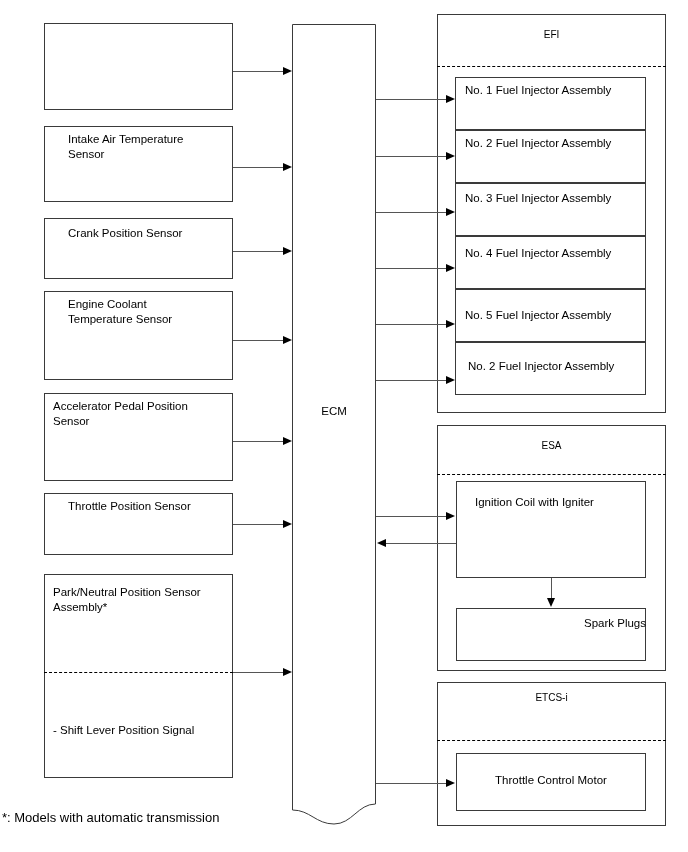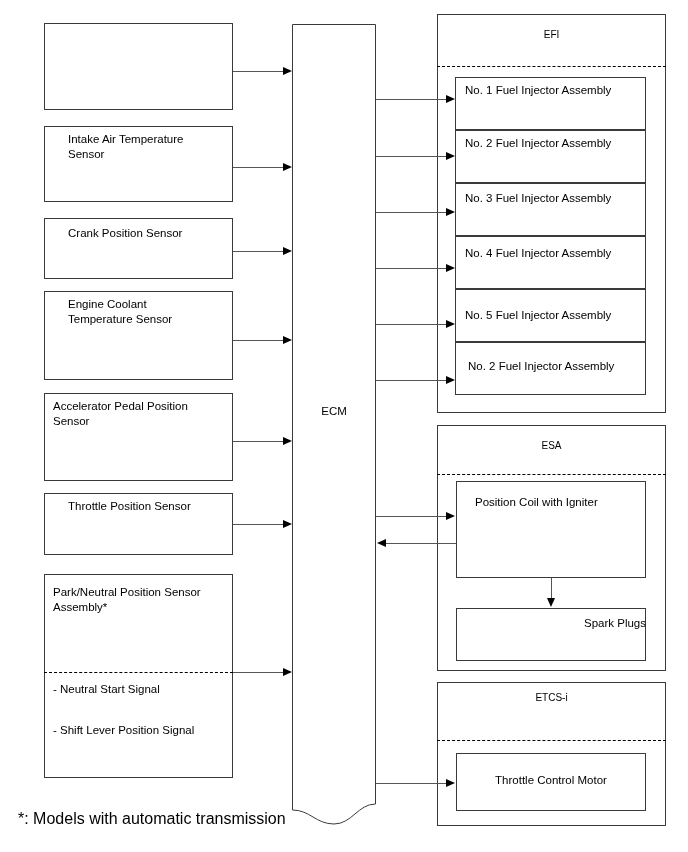--- a/index.html
+++ b/index.html
@@ -87,23 +87,23 @@
   .ecm-label{
     position:absolute;
     left:292px;
     top:405px;
     width:84px;
     text-align:center;
     font-size:11.5px;
   }
   .footnote{
     position:absolute;
-    left:18px;
+    left:2px;
     top:810px;
-    font-size:16px;
+    font-size:13px;
   }
 </style>
 </head>
 <body>
 
 <div id="canvas">
 
   <div class="box" style="left:44px;top:23px;width:189px;height:87px;"></div>
   <div class="hline" style="left:233px;top:71px;width:50px;"></div>
   <div class="arrow-r" style="left:283px;top:67px;"></div>
@@ -133,21 +133,20 @@
 
   <div class="box" style="left:44px;top:493px;width:189px;height:62px;"></div>
   <div class="lbl" style="left:68px;top:499px;width:160px;">Throttle Position Sensor</div>
   <div class="hline" style="left:233px;top:524px;width:50px;"></div>
   <div class="arrow-r" style="left:283px;top:520px;"></div>
 
   <div class="box" style="left:44px;top:574px;width:189px;height:204px;"></div>
   <div class="lbl" style="left:53px;top:585px;width:176px;">Park/Neutral Position Sensor
 Assembly*</div>
   <div class="dashline" style="left:44px;top:672px;width:189px;"></div>
-  <div class="lbl" style="left:53px;top:682px;width:176px;">- Neutral Start Signal</div>
   <div class="lbl" style="left:53px;top:723px;width:176px;">- Shift Lever Position Signal</div>
   <div class="hline" style="left:233px;top:672px;width:50px;"></div>
   <div class="arrow-r" style="left:283px;top:668px;"></div>
 
   <svg class="ecm-col" viewBox="0 0 84 805" preserveAspectRatio="none" style="overflow:visible;">
     <path d="M0.5,0.5 L83.5,0.5 L83.5,780 C 66,780 60,800 42,800 C 24,800 18,786 0.5,786 Z" fill="#ffffff" stroke="#3a3a3a" stroke-width="1"></path>
   </svg>
   <div class="ecm-label">ECM</div>
 
   <div class="grp" style="left:437px;top:14px;width:229px;height:399px;"></div>
@@ -182,21 +181,21 @@
   <div class="box" style="left:455px;top:342px;width:191px;height:53px;"></div>
   <div class="lbl" style="left:468px;top:359px;width:176px;">No. 2 Fuel Injector Assembly</div>
   <div class="hline" style="left:376px;top:380px;width:70px;"></div>
   <div class="arrow-r" style="left:446px;top:376px;"></div>
 
   <div class="grp" style="left:437px;top:425px;width:229px;height:246px;"></div>
   <div class="grp-title" style="left:437px;top:438px;width:229px;">ESA</div>
   <div class="dashline" style="left:437px;top:474px;width:229px;"></div>
 
   <div class="box" style="left:456px;top:481px;width:190px;height:97px;"></div>
-  <div class="lbl" style="left:475px;top:495px;width:170px;">Position Coil with Igniter</div>
+  <div class="lbl" style="left:475px;top:495px;width:170px;">Ignition Coil with Igniter</div>
   <div class="hline" style="left:376px;top:516px;width:70px;"></div>
   <div class="arrow-r" style="left:446px;top:512px;"></div>
 
   <div class="hline" style="left:386px;top:543px;width:70px;"></div>
   <div class="arrow-l" style="left:377px;top:539px;"></div>
 
   <div class="vline" style="left:551px;top:578px;height:22px;"></div>
   <div class="arrow-d" style="left:546.5px;top:598px;"></div>
 
   <div class="box" style="left:456px;top:608px;width:190px;height:53px;"></div>

